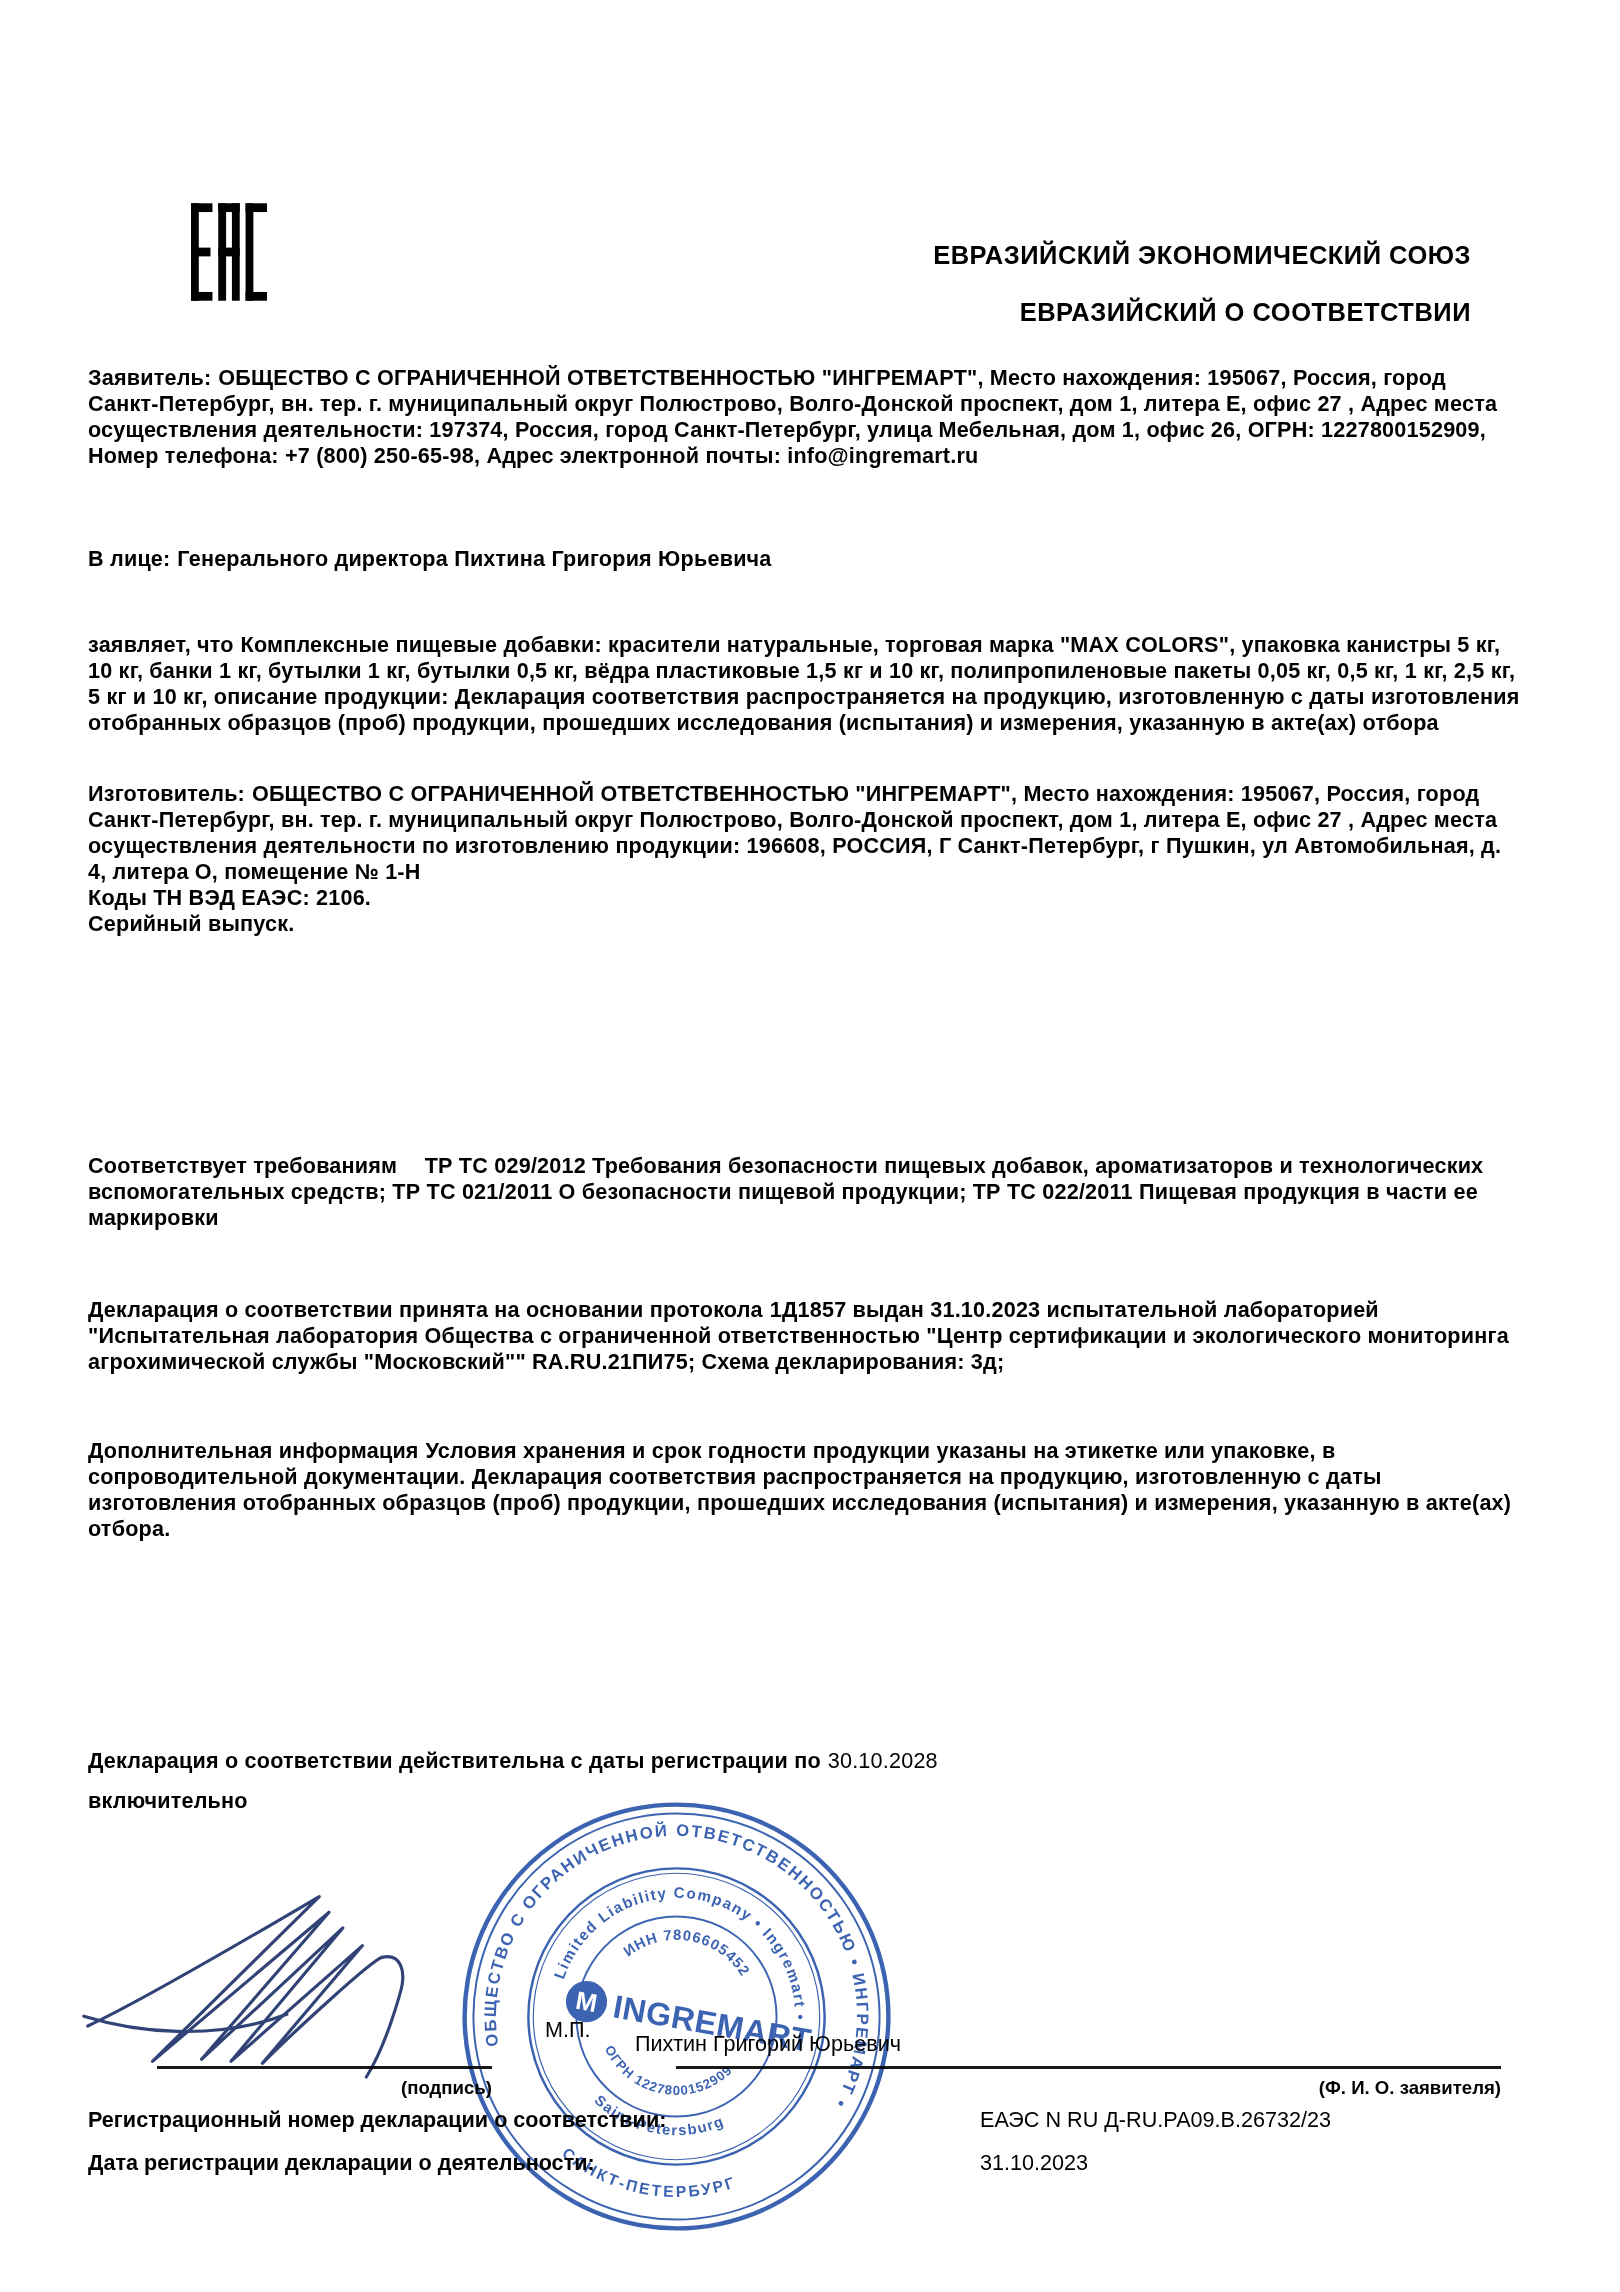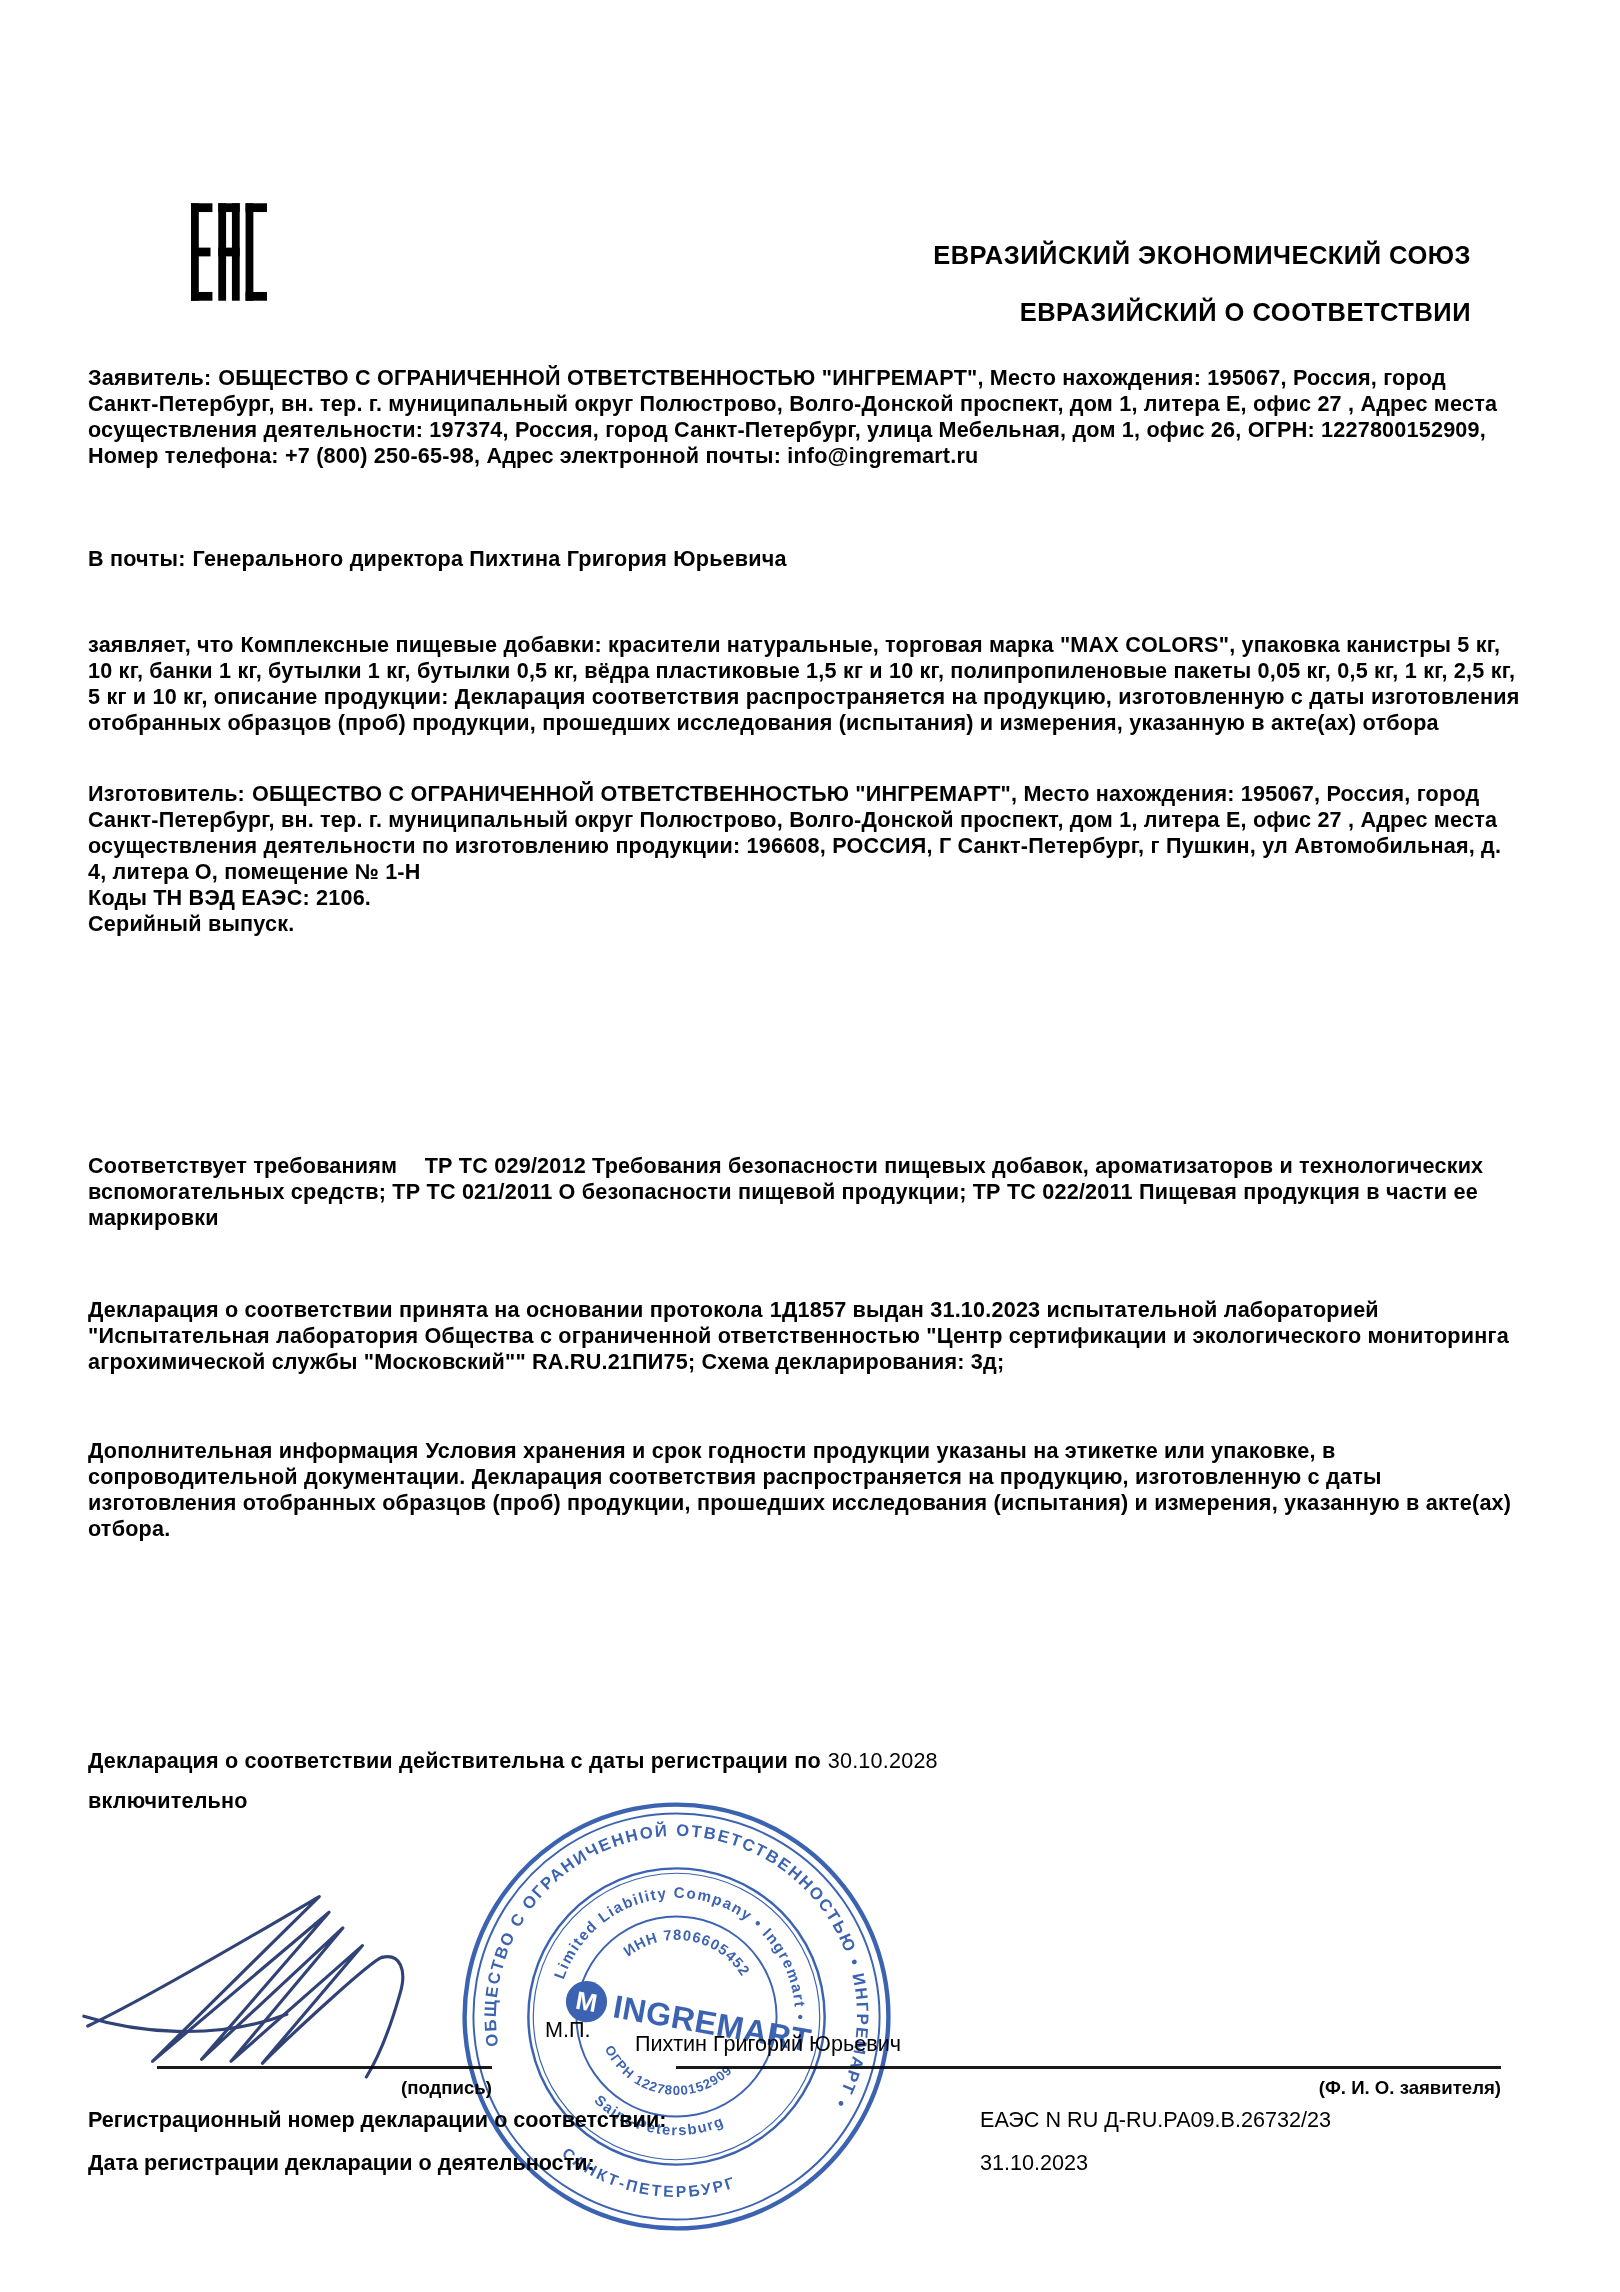--- a/index.html
+++ b/index.html
@@ -51,21 +51,21 @@
         <rect x="56" y="0" width="22" height="9"></rect>
       <rect x="56" y="91" width="22" height="9"></rect>
     </g>
   </svg>
 
   <div class="title t1">ЕВРАЗИЙСКИЙ ЭКОНОМИЧЕСКИЙ СОЮЗ</div>
   <div class="title t2">ЕВРАЗИЙСКИЙ О СООТВЕТСТВИИ</div>
 
   <p class="para p-applicant"><b>Заявитель:</b><span>ОБЩЕСТВО С ОГРАНИЧЕННОЙ ОТВЕТСТВЕННОСТЬЮ "ИНГРЕМАРТ", Место нахождения: 195067, Россия, город Санкт-Петербург, вн. тер. г. муниципальный округ Полюстрово, Волго-Донской проспект, дом 1, литера Е, офис 27 , Адрес места осуществления деятельности: 197374, Россия, город Санкт-Петербург, улица Мебельная, дом 1, офис 26, ОГРН: 1227800152909, Номер телефона: +7 (800) 250-65-98, Адрес электронной почты: info@ingremart.ru</span></p>
 
-  <p class="para p-person"><b>В почты:</b><span>Генерального директора Пихтина Григория Юрьевича</span></p>
+  <p class="para p-person"><b>В лице:</b><span>Генерального директора Пихтина Григория Юрьевича</span></p>
 
   <p class="para p-declares"><b>заявляет, что</b><span>Комплексные пищевые добавки: красители натуральные, торговая марка "MAX COLORS", упаковка канистры 5 кг, 10 кг, банки 1 кг, бутылки 1 кг, бутылки 0,5 кг, вёдра пластиковые 1,5 кг и 10 кг, полипропиленовые пакеты 0,05 кг, 0,5 кг, 1 кг, 2,5 кг, 5 кг и 10 кг, описание продукции: Декларация соответствия распространяется на продукцию, изготовленную с даты изготовления отобранных образцов (проб) продукции, прошедших исследования (испытания) и измерения, указанную в акте(ах) отбора</span></p>
 
   <div class="para p-manufacturer">
     <div><b>Изготовитель:</b><span>ОБЩЕСТВО С ОГРАНИЧЕННОЙ ОТВЕТСТВЕННОСТЬЮ "ИНГРЕМАРТ", Место нахождения: 195067, Россия, город Санкт-Петербург, вн. тер. г. муниципальный округ Полюстрово, Волго-Донской проспект, дом 1, литера Е, офис 27 , Адрес места осуществления деятельности по изготовлению продукции: 196608, РОССИЯ, Г Санкт-Петербург, г Пушкин, ул Автомобильная, д. 4, литера О, помещение № 1-Н</span></div>
     <div>Коды ТН ВЭД ЕАЭС: 2106.</div>
     <div>Серийный выпуск.</div>
   </div>
 
   <p class="para p-compliance"><b class="gap-lg">Соответствует требованиям</b><span>ТР ТС 029/2012 Требования безопасности пищевых добавок, ароматизаторов и технологических вспомогательных средств; ТР ТС 021/2011 О безопасности пищевой продукции; ТР ТС 022/2011 Пищевая продукция в части ее маркировки</span></p>

